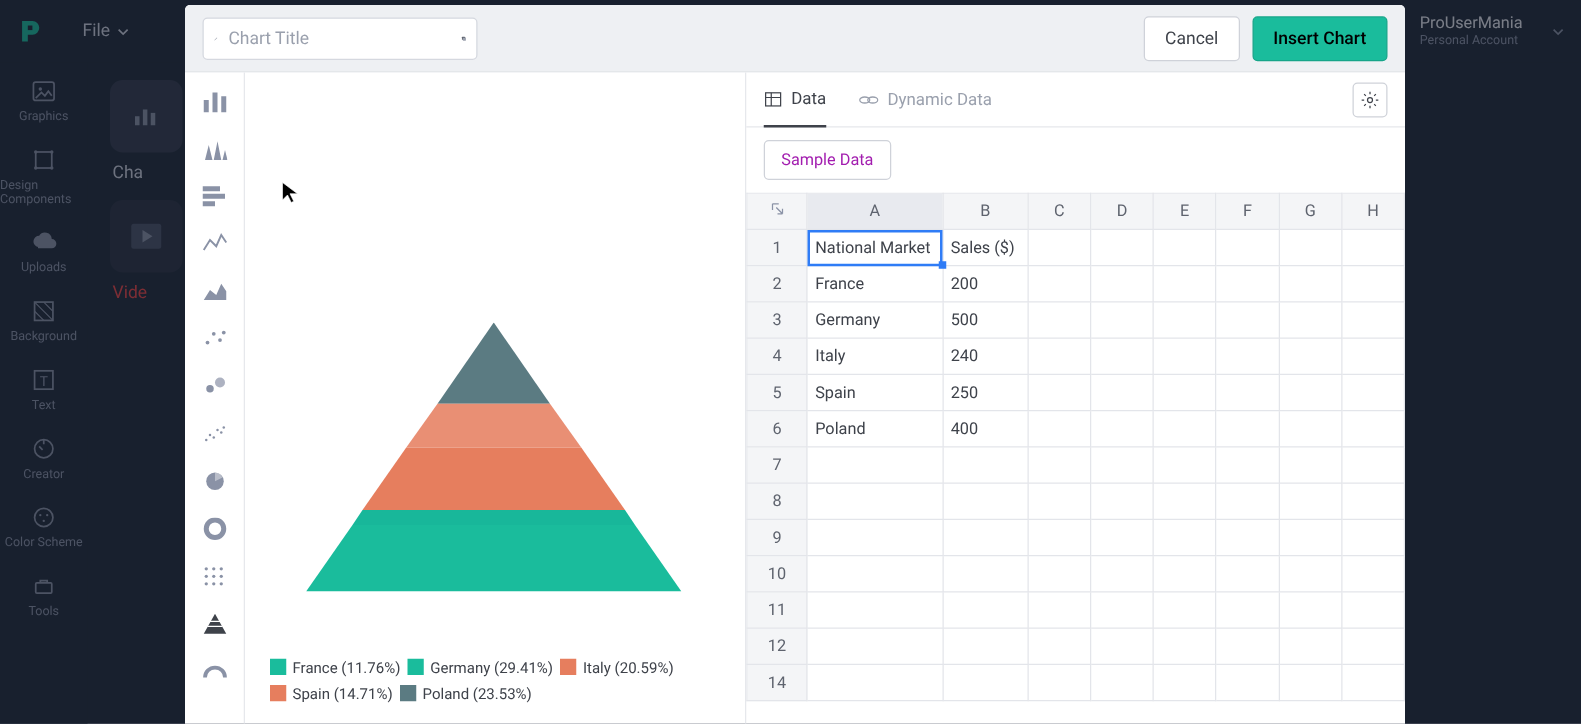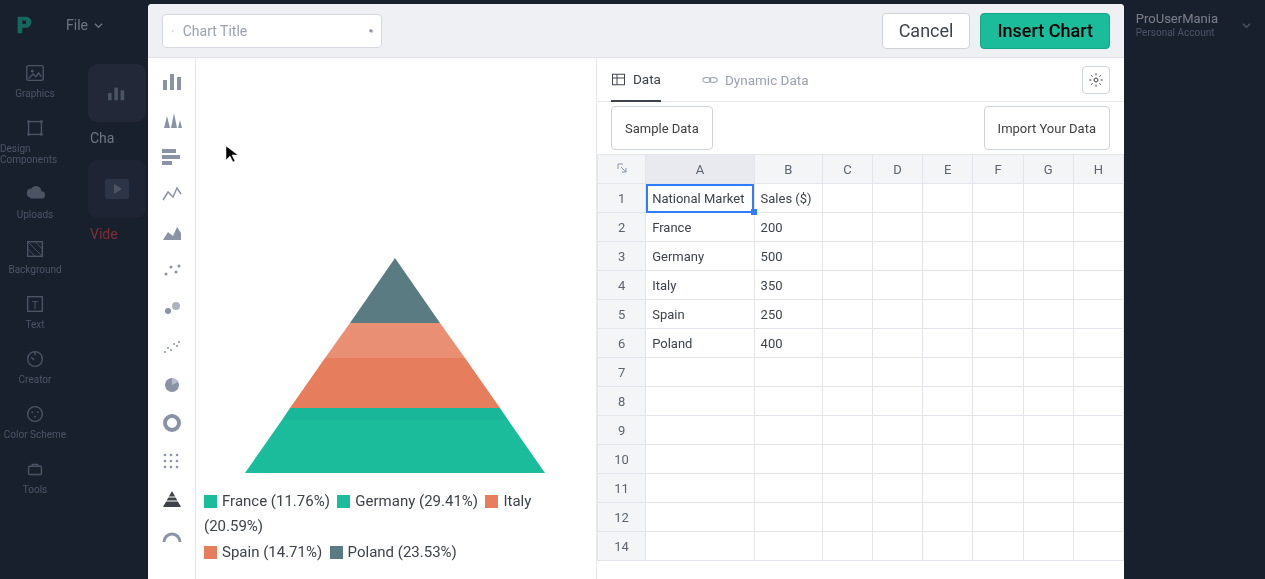--- a/index.html
+++ b/index.html
@@ -13,38 +13,38 @@
 .rail-item{display:flex;flex-direction:column;align-items:center;gap:4px;color:#8a92a6;font-size:10px;cursor:pointer;line-height:1.1}
 .rail-item svg{width:22px;height:22px}
 .canvas-strip{position:absolute;left:70px;top:50px;bottom:0;width:90px;padding:14px 0 0 18px}
 .thumb{width:58px;height:58px;border-radius:10px;background:#3a4356;display:flex;flex-direction:column;align-items:center;justify-content:center;gap:4px;color:#cfd4e0;font-size:12px;margin-bottom:20px}
 .thumb.sel{background:#323a4c}
 .overlay{position:absolute;left:148px;top:4px;width:976px;height:575px;background:#f5f6f8;border-radius:4px 4px 0 0;box-shadow:0 0 0 9999px rgba(20,25,38,.52);overflow:hidden;z-index:10}
 .ov-head{height:54px;background:#eef0f3;border-bottom:1px solid #e1e3e8;display:flex;align-items:center;padding:0 14px;gap:10px}
 .title-input{width:220px;height:34px;border:1px solid #d5d8df;border-radius:4px;background:#fff;display:flex;align-items:center;padding:0 8px;gap:8px}
 .title-input input{border:none;outline:none;flex:1;font-size:14px;color:#555}
 .title-input input::placeholder{color:#9aa0ad}
-.btn{height:36px;padding:0 16px;border-radius:4px;font-size:18px;cursor:pointer;display:flex;align-items:center}
+.btn{height:36px;padding:0 16px;border-radius:4px;font-size:14px;cursor:pointer;display:flex;align-items:center}
 .btn.cancel{background:#fff;border:1px solid #cfd2d9;color:#3e424a}
 .btn.insert{background:#1abc9c;border:1px solid #17a589;color:#000000;font-weight:500}
 .ov-body{display:flex;height:calc(100% - 54px)}
 .chart-types{width:48px;border-right:1px solid #e6e8ec;background:#fff;display:flex;flex-direction:column;align-items:center;padding-top:12px;gap:16px}
 .chart-types .ct{width:26px;height:22px;display:flex;align-items:center;justify-content:center;color:#8a92a6;cursor:pointer}
 .chart-types .ct.sel{color:#3e424a}
 .preview{flex:0 0 400px;background:#fff;position:relative}
 .pyramid-wrap{position:absolute;left:34px;top:200px;width:330px;height:220px}
-.legend{position:absolute;left:8px;bottom:14px;right:10px;font-size:15px;color:#3e424a;line-height:1.7}
+.legend{position:absolute;left:20px;bottom:14px;right:10px;font-size:12px;color:#3e424a;line-height:1.7}
 .legend span.sw{display:inline-block;width:13px;height:13px;vertical-align:-2px;margin-right:5px}
 .data-pane{flex:1;border-left:1px solid #e6e8ec;background:#fff;display:flex;flex-direction:column}
-.tabs{height:44px;display:flex;align-items:center;padding:0 14px;gap:41px;border-bottom:1px solid #e6e8ec;position:relative}
+.tabs{height:44px;display:flex;align-items:center;padding:0 14px;gap:26px;border-bottom:1px solid #e6e8ec;position:relative}
 .tab{display:flex;align-items:center;gap:7px;font-size:13.5px;color:#9aa0ad;cursor:pointer;height:100%}
 .tab.active{color:#3e424a;border-bottom:2px solid #3e424a;margin-bottom:-1px}
 .gear{margin-left:auto;width:28px;height:28px;border:1px solid #cfd2d9;border-radius:4px;display:flex;align-items:center;justify-content:center;cursor:pointer}
 .data-actions{height:52px;display:flex;align-items:center;padding:0 14px;gap:10px}
-.btn.small{height:44px;padding:0 13px;background:#fff;border:1px solid #cfd2d9;color:#404040;font-size:13px}
+.btn.small{height:32px;padding:0 13px;background:#fff;border:1px solid #cfd2d9;color:#a21caf;font-size:13px}
 .spacer{flex:1}
 .grid{flex:1;overflow:auto}
 table{border-collapse:collapse;font-size:13px;color:#3e424a;width:100%}
 th,td{border:1px solid #e3e5ea;height:29px;padding:0 6px;text-align:left;font-weight:400}
 th{background:#f4f5f7;text-align:center;color:#5e636e}
 th.rowh{width:48px;text-align:center;background:#f4f5f7}
 td.sel{outline:2px solid #2f7cf6;outline-offset:-2px;position:relative}
 td.sel::after{content:"";position:absolute;right:-3px;bottom:-3px;width:6px;height:6px;background:#2f7cf6}
 th.colsel{background:#e8eaef}
 .cursor-ptr{position:absolute;left:225px;top:145px;z-index:50;pointer-events:none}
@@ -305,23 +305,20 @@
               <circle cx="12" cy="12" r="3" fill="none" stroke="#3e424a" stroke-width="1.5"></circle>
               <path d="M12 2v3M12 19v3M2 12h3M19 12h3M5 5l2 2M17 17l2 2M19 5l-2 2M7 17l-2 2" stroke="#3e424a" stroke-width="1.5"></path>
             </svg>
         </div>
       </div>
       <div class="data-actions">
         <div class="btn small">
             <span>Sample Data</span>
           </div>
         <div class="spacer"></div>
-        <div class="btn small">
-            <span>Import Your Data</span>
-          </div>
       </div>
       <div class="grid">
         <table id="sheet">
             <tbody>
               <tr>
                 <th class="rowh"><svg width="12" height="12" viewBox="0 0 12 12">
                     <path d="M2 2h5M2 2v5M5 5l5 5M10 10h-4M10 10v-4" stroke="#8a92a6" fill="none"></path>
                   </svg></th>
                 <th class="colsel" style="width:108px">A</th>
                 <th class="" style="width:68px">B</th>
@@ -361,21 +358,21 @@
                 <td class=""></td>
                 <td class=""></td>
                 <td class=""></td>
                 <td class=""></td>
                 <td class=""></td>
                 <td class=""></td>
               </tr>
               <tr>
                 <th class="rowh">4</th>
                 <td class="">Italy</td>
-                <td class="">350</td>
+                <td class="">240</td>
                 <td class=""></td>
                 <td class=""></td>
                 <td class=""></td>
                 <td class=""></td>
                 <td class=""></td>
                 <td class=""></td>
               </tr>
               <tr>
                 <th class="rowh">5</th>
                 <td class="">Spain</td>

